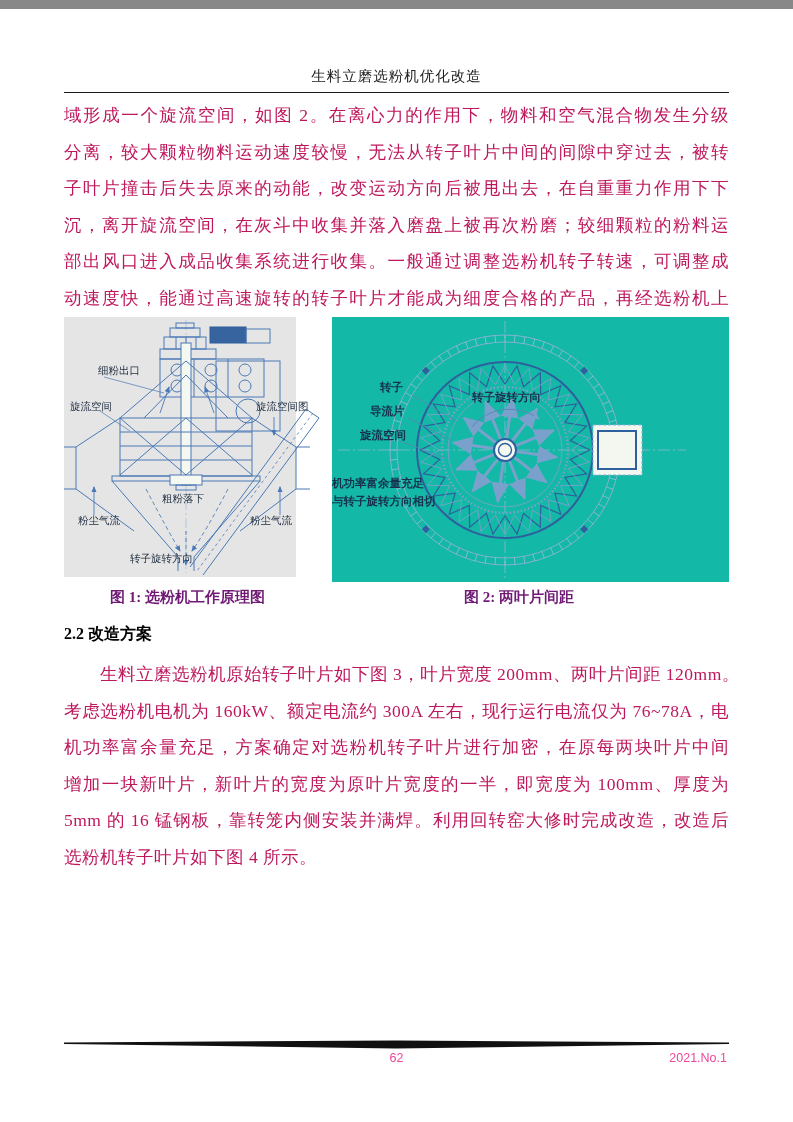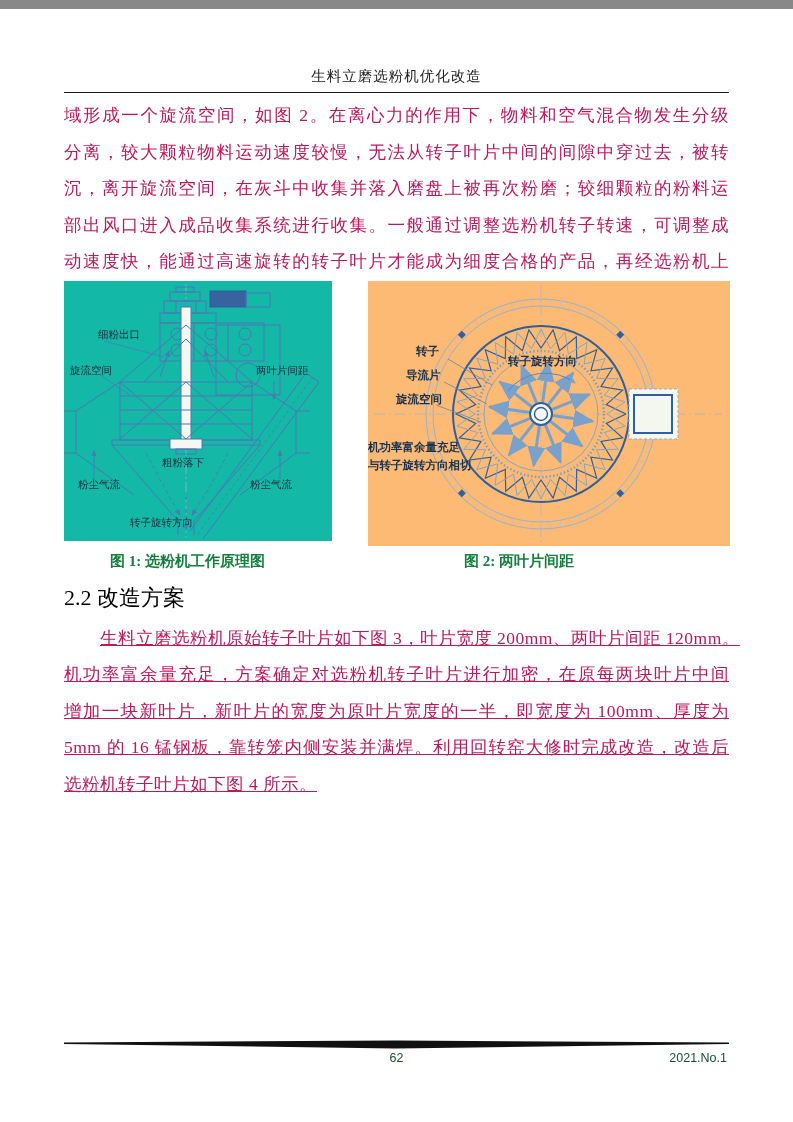--- a/index.html
+++ b/index.html
@@ -21,67 +21,68 @@
     color:#222;
     line-height:20px;
   }
   .header-rule{margin-top:6px;border-top:1.5px solid #1a1a1a;height:0;}
   .body-text{margin-top:4px;font-size:17.5px;line-height:36.5px;color:#be185d;}
   .tline{text-align:justify;text-align-last:justify;white-space:nowrap;letter-spacing:0.5px;}
   .tline.tlast{text-align-last:left;}
   .tline.tindent{padding-left:36px;}
   .figures-row{margin-top:1px;display:flex;gap:36px;align-items:flex-start;}
   .figure{position:relative;}
-  .fig1{width:268px;height:260px;background:#14b8a6;}
-  .fig2{width:410px;height:265px;background:#fdba74;}
+  .fig1{width:232px;height:260px;background:#e5e5e5;}
+  .fig2{width:410px;height:265px;background:#14b8a6;}
   .flabel{
     position:absolute;
     font-size:10.5px;
     line-height:12px;
     color:#1e2c3f;
     white-space:nowrap;
     font-family:"Liberation Serif","DejaVu Serif",serif;
   }
   .fig2 .flabel{font-size:11.5px;font-weight:600;color:#16304e;}
-  .captions-row{position:relative;height:26px;margin-top:6px;font-size:15px;font-weight:bold;color:#15803d;}
+  .captions-row{position:relative;height:26px;margin-top:6px;font-size:15px;font-weight:bold;color:#701a75;}
   .caption{position:absolute;top:0;white-space:nowrap;}
   .caption.c1{left:46px;}
   .caption.c2{left:400px;}
   .section-heading{
     margin:6px 0 0 0;
-    font-size:22px;
-    font-weight:normal;
+    font-size:16px;
+    font-weight:bold;
     color:#000;
     line-height:28px;
   }
-  .para2{margin-top:8px;text-decoration:underline;}
+  .para2{margin-top:8px;}
   .page-footer{position:absolute;left:64px;top:1031px;width:665px;}
   .footer-rule{display:block;}
   .footer-row{
     position:relative;
     margin-top:2px;
     font-family:"Liberation Sans","DejaVu Sans",sans-serif;
-    font-size:12.5px;color:#14532d;height:16px;
+    font-size:12.5px;color:#ec4899;height:16px;
   }
   .page-num{position:absolute;left:0;right:0;text-align:center;}
   .issue{position:absolute;right:2px;}
   svg{display:block;}
 </style>
 </head>
 <body>
 
 <div class="page">
   <div class="content">
 
     <div class="running-head">生料立磨选粉机优化改造</div>
     <div class="header-rule"></div>
 
     <div class="body-text">
         <div class="tline">域形成一个旋流空间，如图 2。在离心力的作用下，物料和空气混合物发生分级</div>
         <div class="tline">分离，较大颗粒物料运动速度较慢，无法从转子叶片中间的间隙中穿过去，被转</div>
+        <div class="tline">子叶片撞击后失去原来的动能，改变运动方向后被甩出去，在自重重力作用下下</div>
         <div class="tline">沉，离开旋流空间，在灰斗中收集并落入磨盘上被再次粉磨；较细颗粒的粉料运</div>
         <div class="tline">部出风口进入成品收集系统进行收集。一般通过调整选粉机转子转速，可调整成</div>
         <div class="tline">动速度快，能通过高速旋转的转子叶片才能成为细度合格的产品，再经选粉机上</div>
       </div>
 
     <div class="figures-row">
 
       <div class="figure fig1">
         <svg width="268" height="260" viewBox="0 0 268 260">
           <defs>
@@ -160,21 +161,21 @@
             <line x1="96" y1="96" x2="105" y2="70" stroke-width="0.9" marker-end="url(#ar)"></line>
             <line x1="150" y1="96" x2="141" y2="70" stroke-width="0.9" marker-end="url(#ar)"></line>
             <line x1="210" y1="100" x2="210" y2="118" stroke-width="0.9" marker-end="url(#ar)"></line>
 
             <line x1="40" y1="60" x2="100" y2="76" stroke-width="0.7"></line>
             <line x1="36" y1="94" x2="66" y2="114" stroke-width="0.7"></line>
           </g>
         </svg>
         <span class="flabel" style="left:34px;top:48px">细粉出口</span>
         <span class="flabel" style="left:6px;top:84px">旋流空间</span>
-        <span class="flabel" style="left:192px;top:84px">两叶片间距</span>
+        <span class="flabel" style="left:192px;top:84px">旋流空间图</span>
         <span class="flabel" style="left:98px;top:176px">粗粉落下</span>
         <span class="flabel" style="left:14px;top:198px">粉尘气流</span>
         <span class="flabel" style="left:186px;top:198px">粉尘气流</span>
         <span class="flabel" style="left:66px;top:236px">转子旋转方向</span>
       </div>
 
       <div class="figure fig2">
         <svg id="fig2svg" width="362" height="265" viewBox="0 0 362 265">
           <defs>
             <marker id="ar2" markerWidth="9" markerHeight="8" refX="6" refY="3" orient="auto">
@@ -318,20 +319,21 @@
 
     <div class="captions-row">
       <div class="caption c1">图 1: 选粉机工作原理图</div>
       <div class="caption c2">图 2: 两叶片间距</div>
     </div>
 
     <h2 class="section-heading">2.2 改造方案</h2>
 
     <div class="body-text para2">
         <div class="tline tindent">生料立磨选粉机原始转子叶片如下图 3，叶片宽度 200mm、两叶片间距 120mm。</div>
+        <div class="tline">考虑选粉机电机为 160kW、额定电流约 300A 左右，现行运行电流仅为 76~78A，电</div>
         <div class="tline">机功率富余量充足，方案确定对选粉机转子叶片进行加密，在原每两块叶片中间</div>
         <div class="tline">增加一块新叶片，新叶片的宽度为原叶片宽度的一半，即宽度为 100mm、厚度为</div>
         <div class="tline">5mm 的 16 锰钢板，靠转笼内侧安装并满焊。利用回转窑大修时完成改造，改造后</div>
         <div class="tline tlast">选粉机转子叶片如下图 4 所示。</div>
       </div>
   </div>
 
   <div class="page-footer">
     <svg class="footer-rule" width="665" height="9" viewBox="0 0 665 9">
       <polygon points="0,2.5 332,0.5 665,2.5 665,4 332,8.5 0,4" fill="#111"></polygon>

